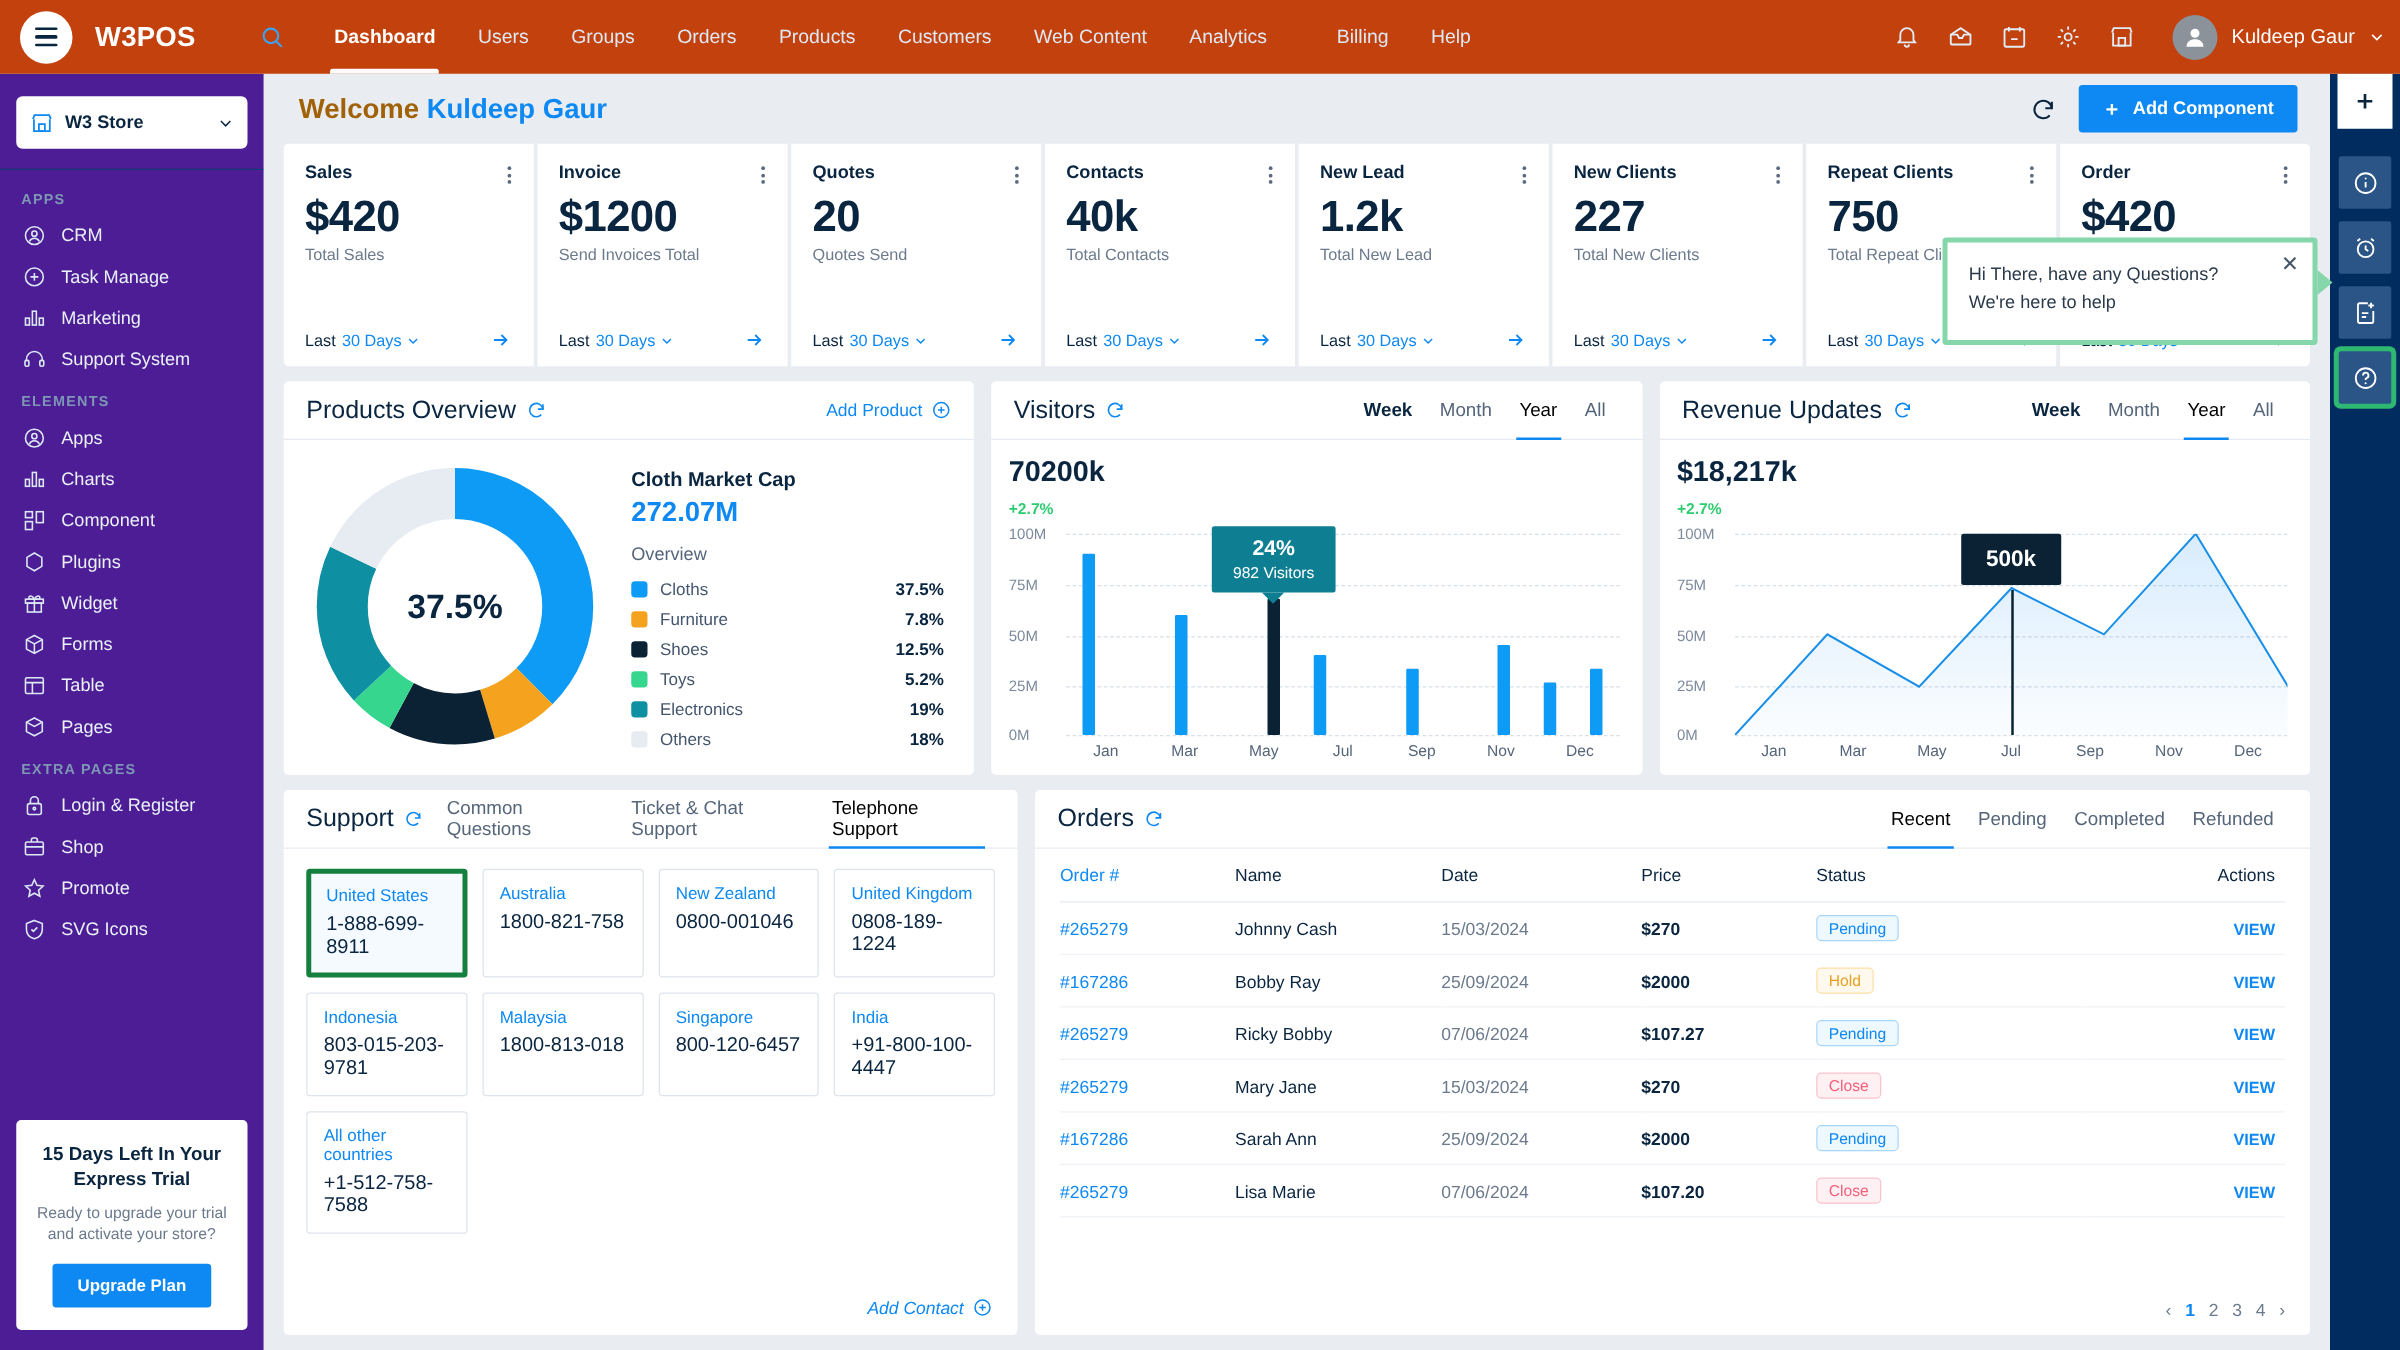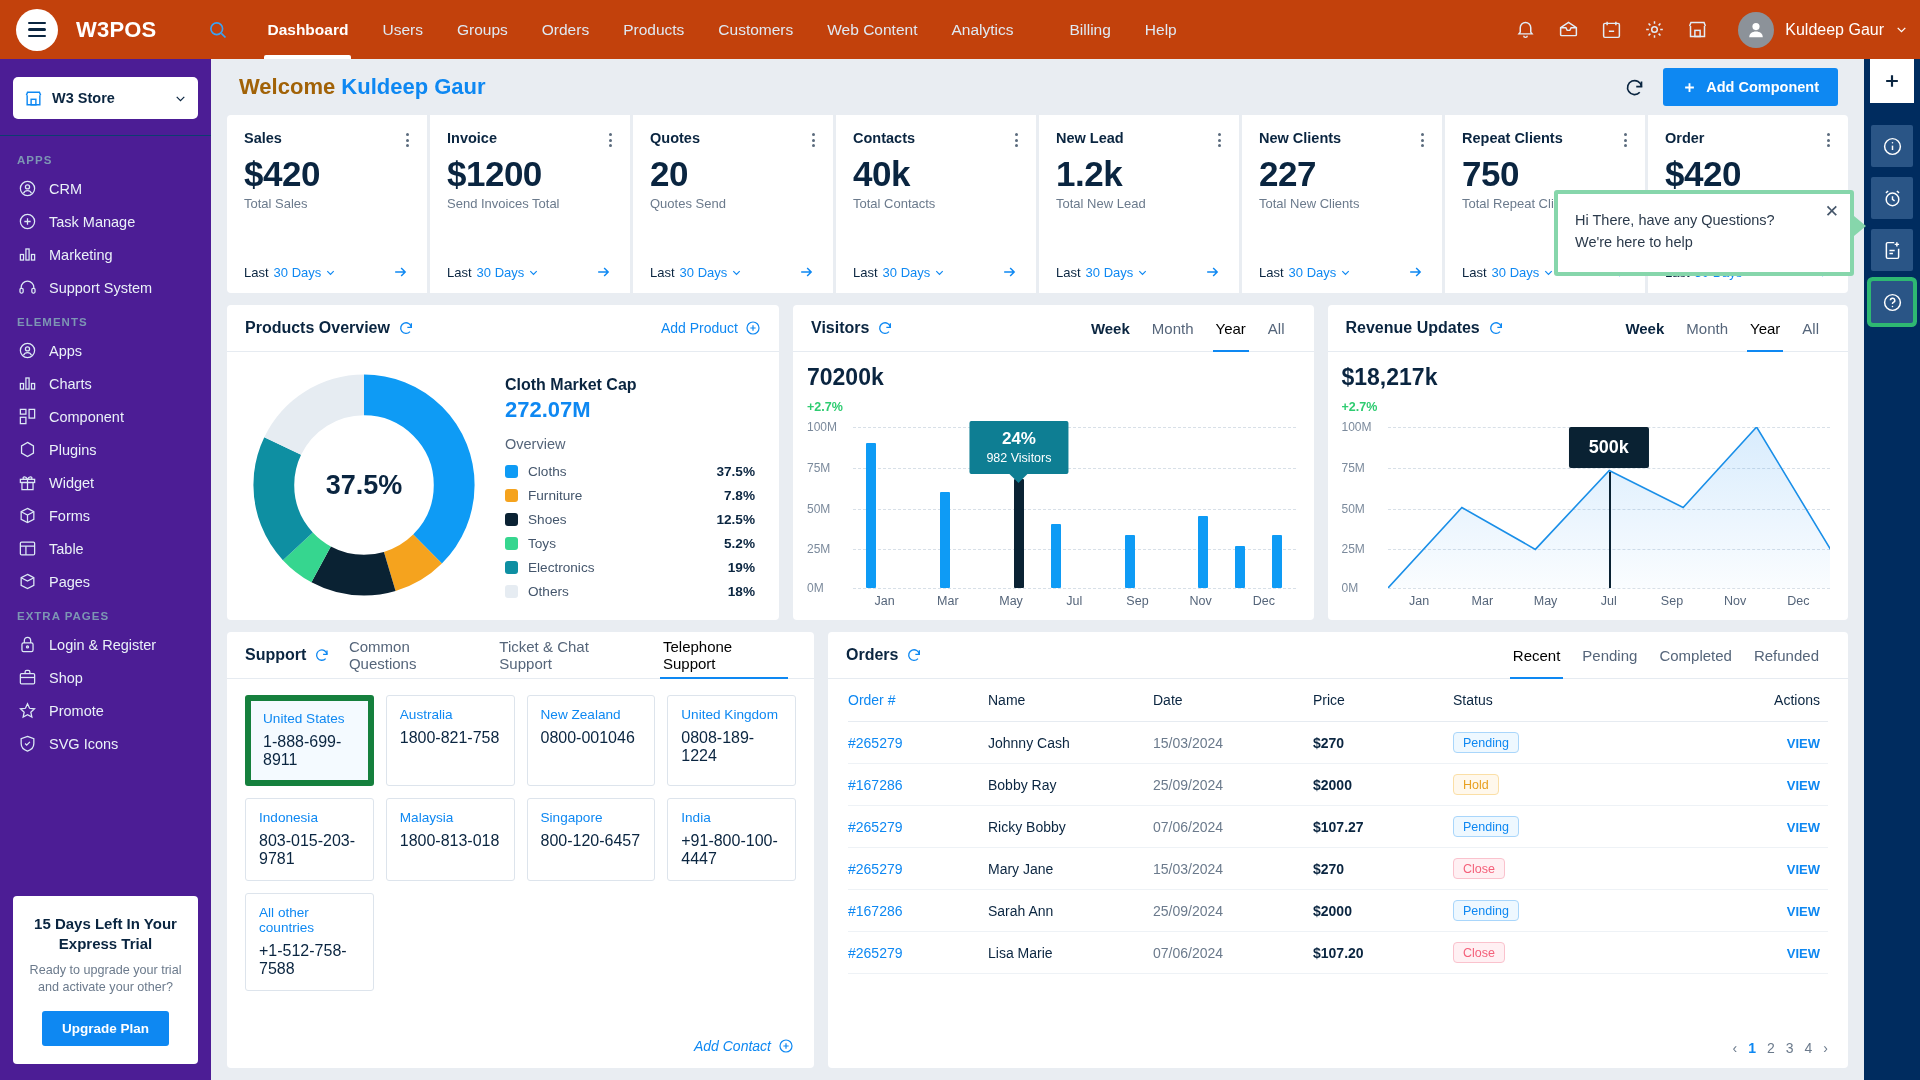--- a/index.html
+++ b/index.html
@@ -109,21 +109,21 @@
   .kpifoot .sel { font-size: 13px; color: #0e88f2; margin-left: 5px; cursor: pointer; display: flex; align-items: center; gap: 4px; }
   .arrowbtn { margin-left: auto; cursor: pointer; display: flex; }
 
   
   .midrow { display: flex; gap: 14px; flex: 0 0 315px; }
   .card { background: #fff; border-radius: 4px; display: flex; flex-direction: column; min-width: 0; }
   .cardhead {
     height: 47px; flex: 0 0 47px; display: flex; align-items: center;
     padding: 0 18px; border-bottom: 1px solid #e6ebf1; gap: 8px;
   }
-  .cardtitle { font-size: 16px; font-weight: bold; color: #0a2540; }
+  .cardtitle { font-size: 20px; font-weight: normal; color: #0a2540; }
   .tabs { margin-left: auto; display: flex; align-items: center; height: 100%; gap: 0; }
   .tab {
     font-size: 15px; color: #55657a; padding: 0 11px; height: 100%;
     display: flex; align-items: center; cursor: pointer; position: relative;
   }
   .tab.bold { color: #0a2540; font-weight: bold; }
   .tab.active { color: #000000; }
   .tab.active::after { content:""; position:absolute; left:8px; right:8px; bottom:-1px; height:2px; background:#0e88f2; }
   .addlink { margin-left: auto; font-size: 14px; color: #0e88f2; display: flex; align-items: center; gap: 7px; cursor: pointer; }
 
@@ -173,21 +173,21 @@
   .tipdark .p1 { font-size: 18px; }
   .tipdark::after { display: none; }
   .vline { position: absolute; width: 2px; background: #0a2233; z-index: 4; }
 
   
   .botrow { display: flex; gap: 14px; flex: 1 1 auto; min-height: 0; }
   .cardS { flex: 0 0 calc(100% - 1034px); min-width: 0; }
   .cardO { flex: 1 1 0; min-width: 0; }
   .phgrid { display: grid; grid-template-columns: repeat(4, 1fr); gap: 12px; padding: 16px 18px 0 18px; }
   .phcell { border: 1px solid #dde4ec; border-radius: 3px; padding: 11px 13px 12px 13px; cursor: pointer; }
-  .phcell.sel { border: 6px solid #15803d; background: #f4faff; padding: 10px 12px 11px 12px; }
+  .phcell.sel { border: 4px solid #15803d; background: #f4faff; padding: 10px 12px 11px 12px; }
   .phc { font-size: 13.6px; color: #0e88f2; }
   .phn { font-size: 16px; color: #0a2540; margin-top: 7px; }
   .addcontact { margin: auto 20px 14px auto; font-size: 14px; color: #0e88f2; display: flex; align-items: center; gap: 7px; cursor: pointer; width: fit-content; font-style: italic; }
 
   table { width: 100%; border-collapse: collapse; }
   th {
     text-align: left; font-size: 14px; color: #0a2540; font-weight: normal;
     padding: 13px 8px 13px 0; border-bottom: 1px solid #e6ebf1;
   }
   td { font-size: 14px; padding: 10px 8px 10px 0; border-bottom: 1px solid #eef2f6; color: #0a2540; }
@@ -482,21 +482,21 @@
           <svg width="19" height="19" viewBox="0 0 24 24" fill="none" stroke="#dce9f5" stroke-width="1.6">
             <path d="M12 3l8 3v6c0 4.6-3.2 8-8 9.5C7.2 20 4 16.6 4 12V6z"></path>
               <path d="M9 12l2 2 4-4"></path>
           </svg>
           </span>
         <span>SVG Icons</span>
       </div>
 
       <div class="trialcard">
         <h4>15 Days Left In Your Express Trial</h4>
-        <p>Ready to upgrade your trial and activate your other?</p>
+        <p>Ready to upgrade your trial and activate your store?</p>
         <button class="upg">Upgrade Plan</button>
       </div>
     </div>
 
     <div class="main">
 
       <div class="welcome">
         <h1>
           <span style="color:#a16207">Welcome</span>
           <span>Kuldeep Gaur</span>

